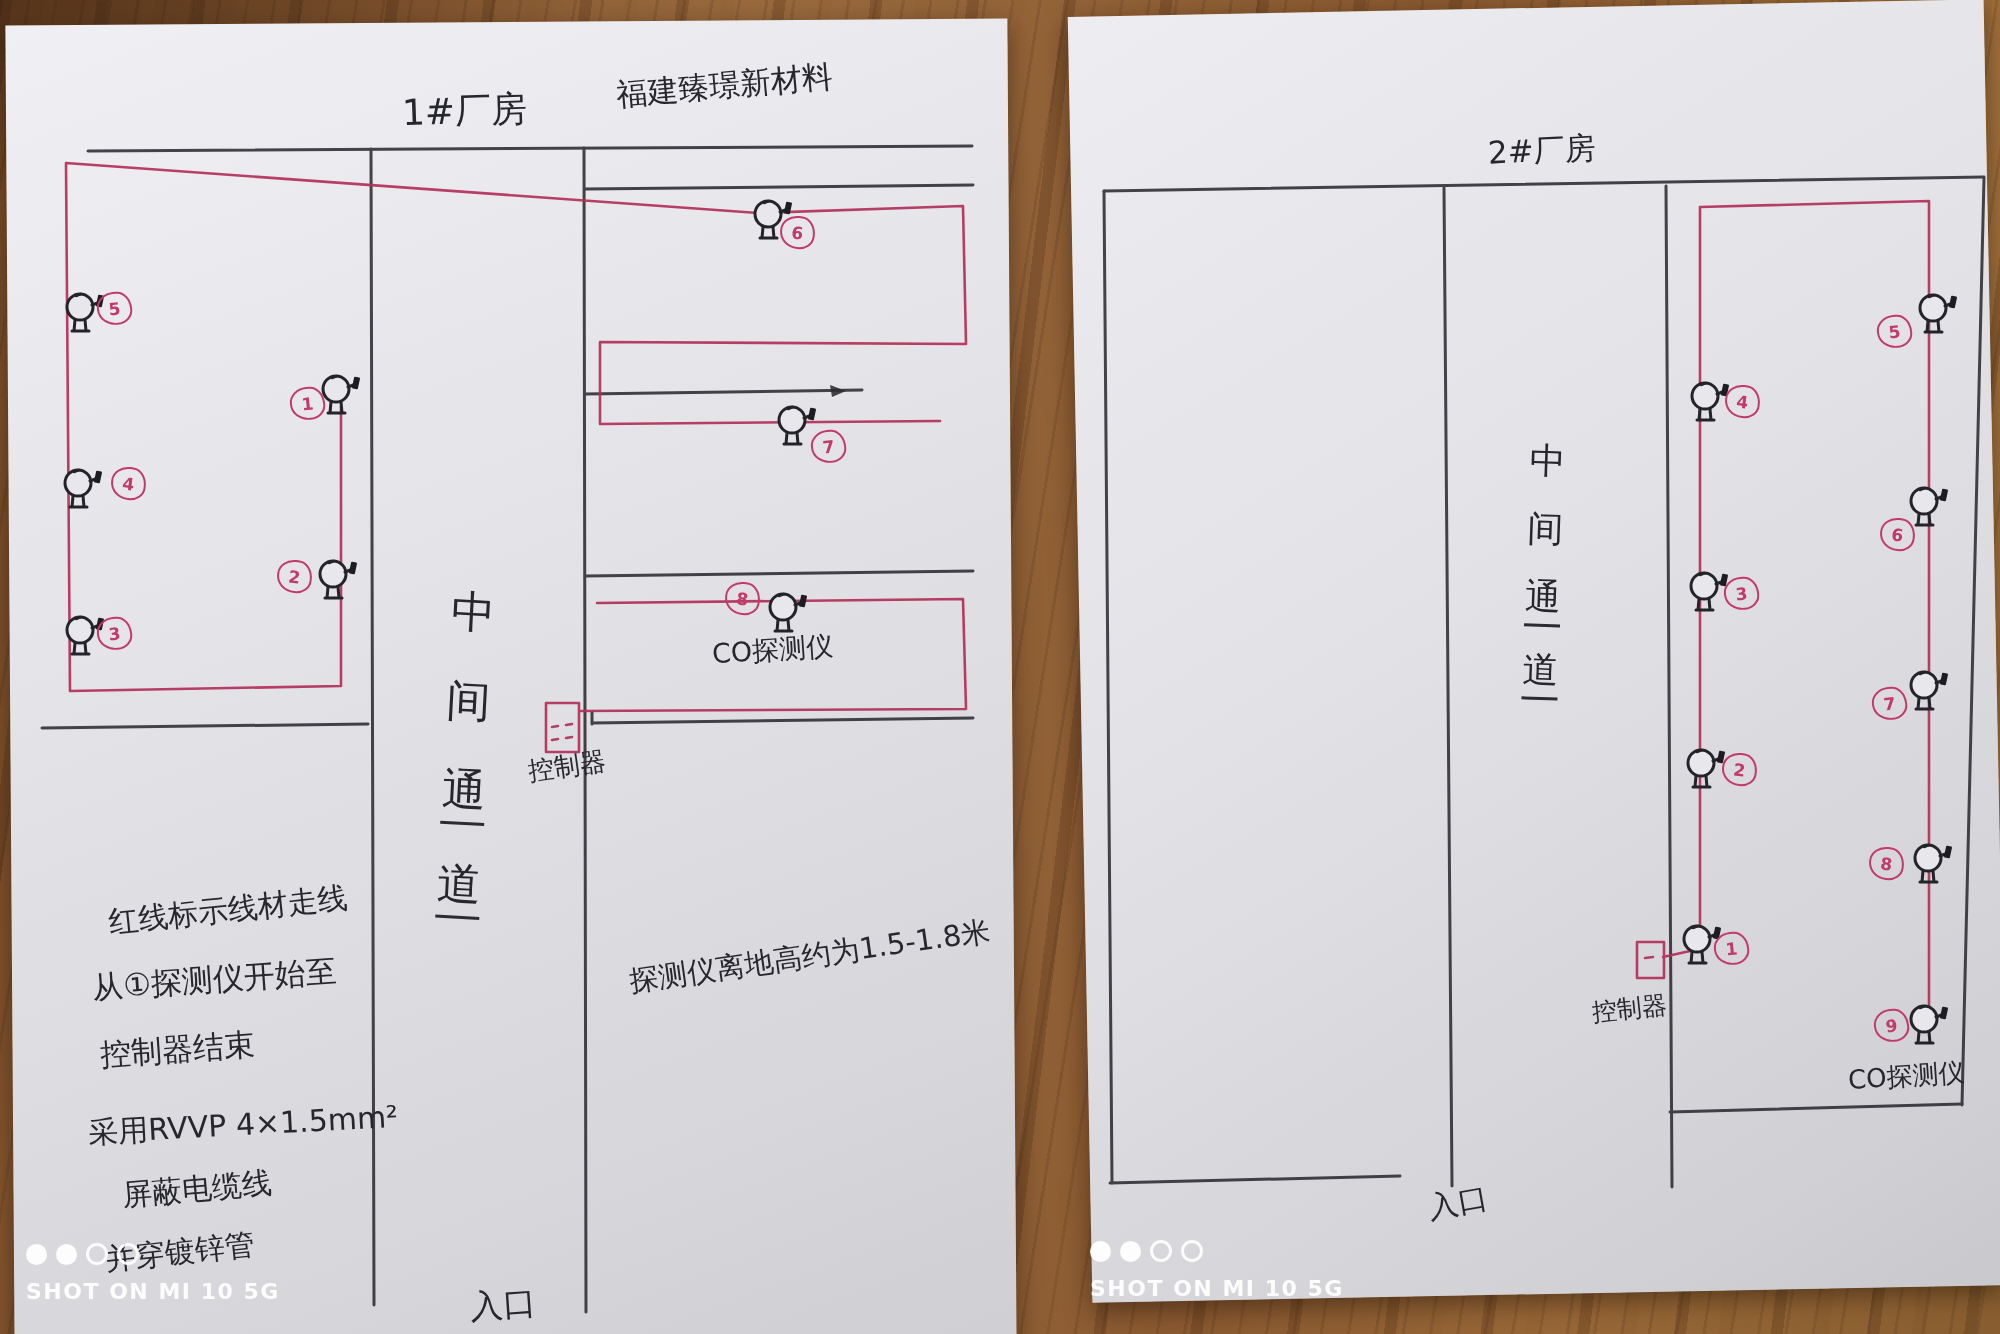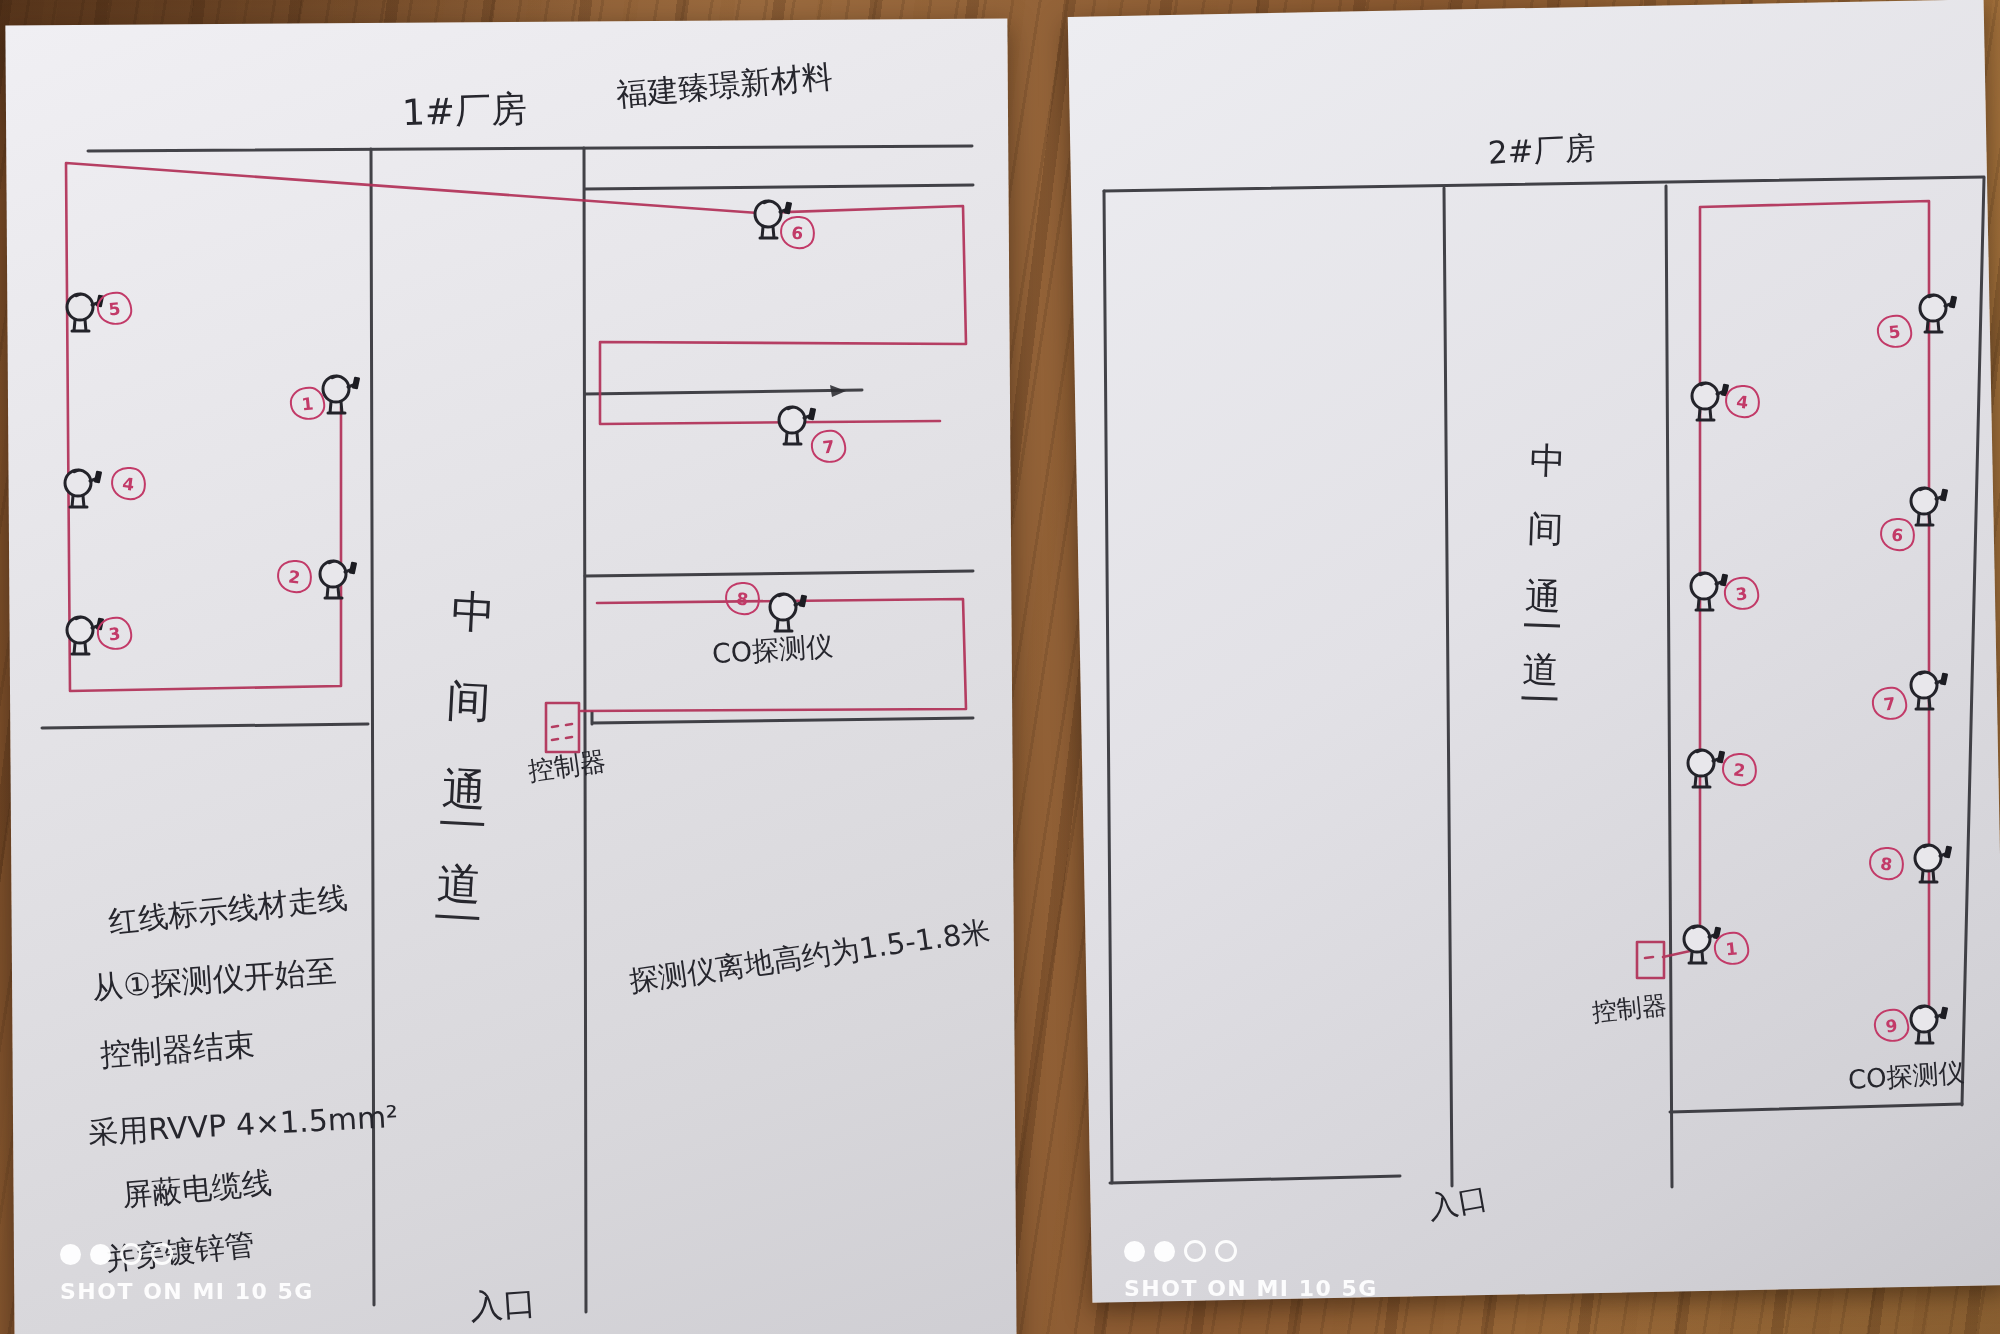--- a/index.html
+++ b/index.html
@@ -26,21 +26,21 @@
   .lbl{position:absolute;color:#26262d;white-space:nowrap;line-height:1.15;}
   .vlabel{position:absolute;display:flex;flex-direction:column;align-items:center;color:#26262d;}
   .vlabel span.u{border-bottom:3px solid #2b2b31;padding-bottom:2px;}
   .dsym{position:absolute;width:44px;height:50px;}
   .dnum{
     position:absolute;width:31px;height:29px;display:flex;align-items:center;justify-content:center;
     border:2.5px solid #c23a68;color:#c23a68;font-weight:bold;font-size:17px;
     border-radius:55% 45% 50% 60% / 50% 60% 45% 55%;
   }
   .ctrl-label{font-size:26px;}
-  .wm{position:absolute;color:rgba(255,255,255,.93);margin-left:34px;}
+  .wm{position:absolute;color:rgba(255,255,255,.93);}
   .wm-dots{display:flex;gap:9px;align-items:center;}
   .wm-dot{width:21px;height:21px;border-radius:50%;}
   .wm-dot.full{background:rgba(255,255,255,.95);}
   .wm-dot.hollow{border:3px solid rgba(255,255,255,.92);width:16px;height:16px;}
   .wm-text{font-size:22px;font-weight:bold;letter-spacing:1.5px;margin-top:14px;}
 </style>
 </head>
 <body>
 
 <div class="scene">

